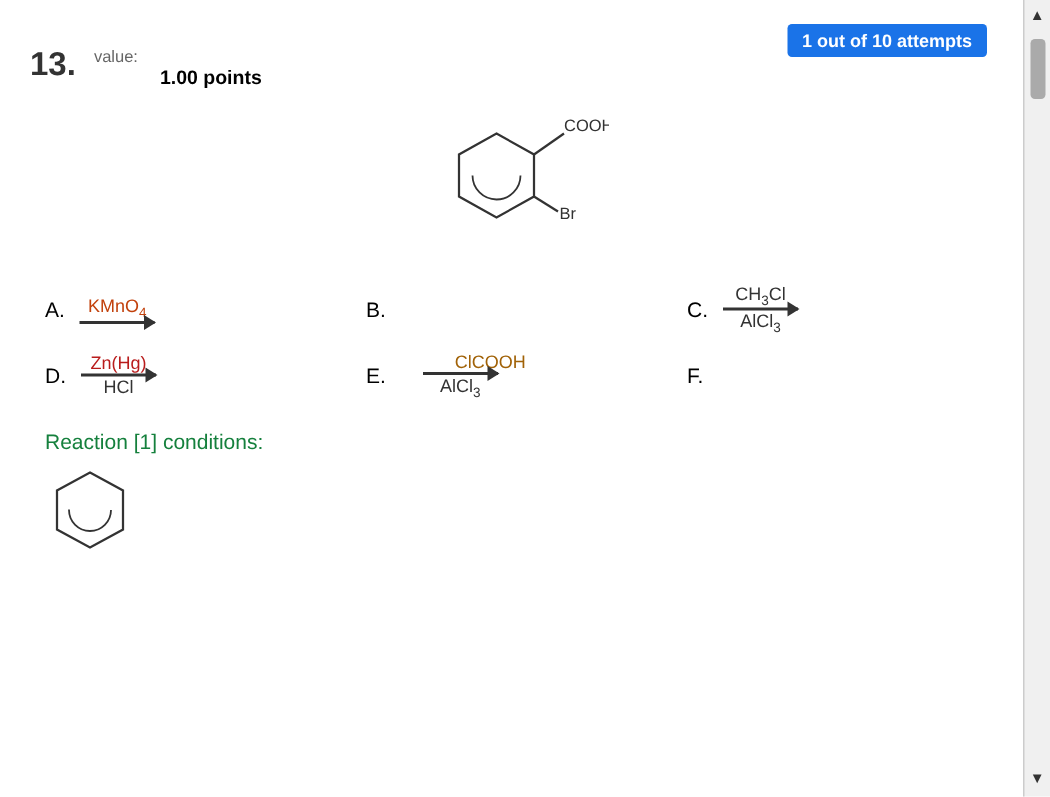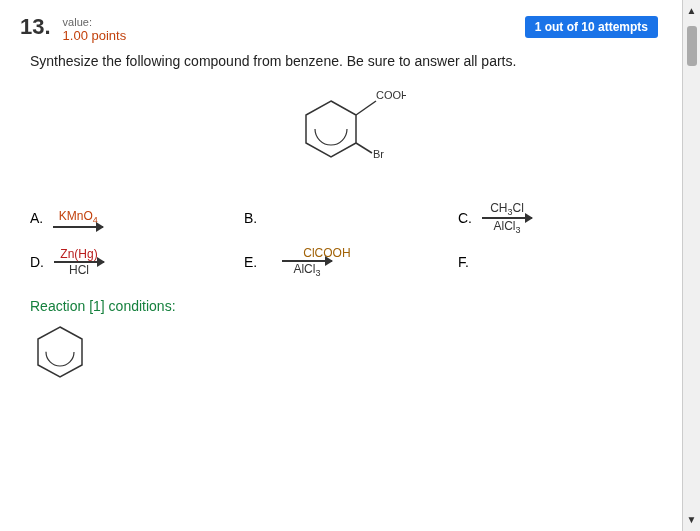--- a/index.html
+++ b/index.html
@@ -13,21 +13,21 @@
     }
 
     .main-container {
       display: flex;
       width: 700px;
       min-height: 531px;
     }
 
     .content-area {
       flex: 1;
-      padding: 16px 20px;
+      padding: 32px 20px;
       position: relative;
     }
 
     .right-sidebar {
       width: 18px;
       background: #f0f0f0;
       border-left: 1px solid #ccc;
       display: flex;
       flex-direction: column;
       align-items: center;
@@ -86,22 +86,23 @@
       justify-content: center;
     }
 
     .value-label {
       font-size: 11px;
       color: #666;
     }
 
     .points-value {
       font-size: 13px;
-      font-weight: normal;
-      color: #c2410c;
+      font-weight: bold;
+      color: #000000;
+      margin-left: 44px;
     }
 
     
     .attempts-badge {
       position: absolute;
       top: 16px;
       right: 24px;
       background: #1a73e8;
       color: white;
       padding: 4px 10px;
@@ -193,21 +194,20 @@
     <div class="question-header">
       <span class="question-number">13.</span>
       <div class="question-meta">
         <span class="value-label">value:</span>
         <span class="points-value">1.00 points</span>
       </div>
     </div>
 
     <div class="attempts-badge">1 out of 10 attempts</div>
 
-    <div class="question-text">Synthesize the following compound from benzene. Be sure to answer all parts.</div>
 
     <div class="structure-area">
       <svg width="130" height="100" viewBox="0 0 130 100">
 
         <polygon points="55,20 80,34 80,62 55,76 30,62 30,34" fill="none" stroke="#333" stroke-width="1.5"></polygon>
 
         <circle cx="55" cy="48" r="16" fill="none" stroke="#333" stroke-width="1.2" stroke-dasharray="50 100"></circle>
 
         <line x1="80" y1="34" x2="100" y2="20" stroke="#333" stroke-width="1.5"></line>
         <text x="100" y="18" font-size="11" fill="#333" font-family="Arial">COOH</text>

